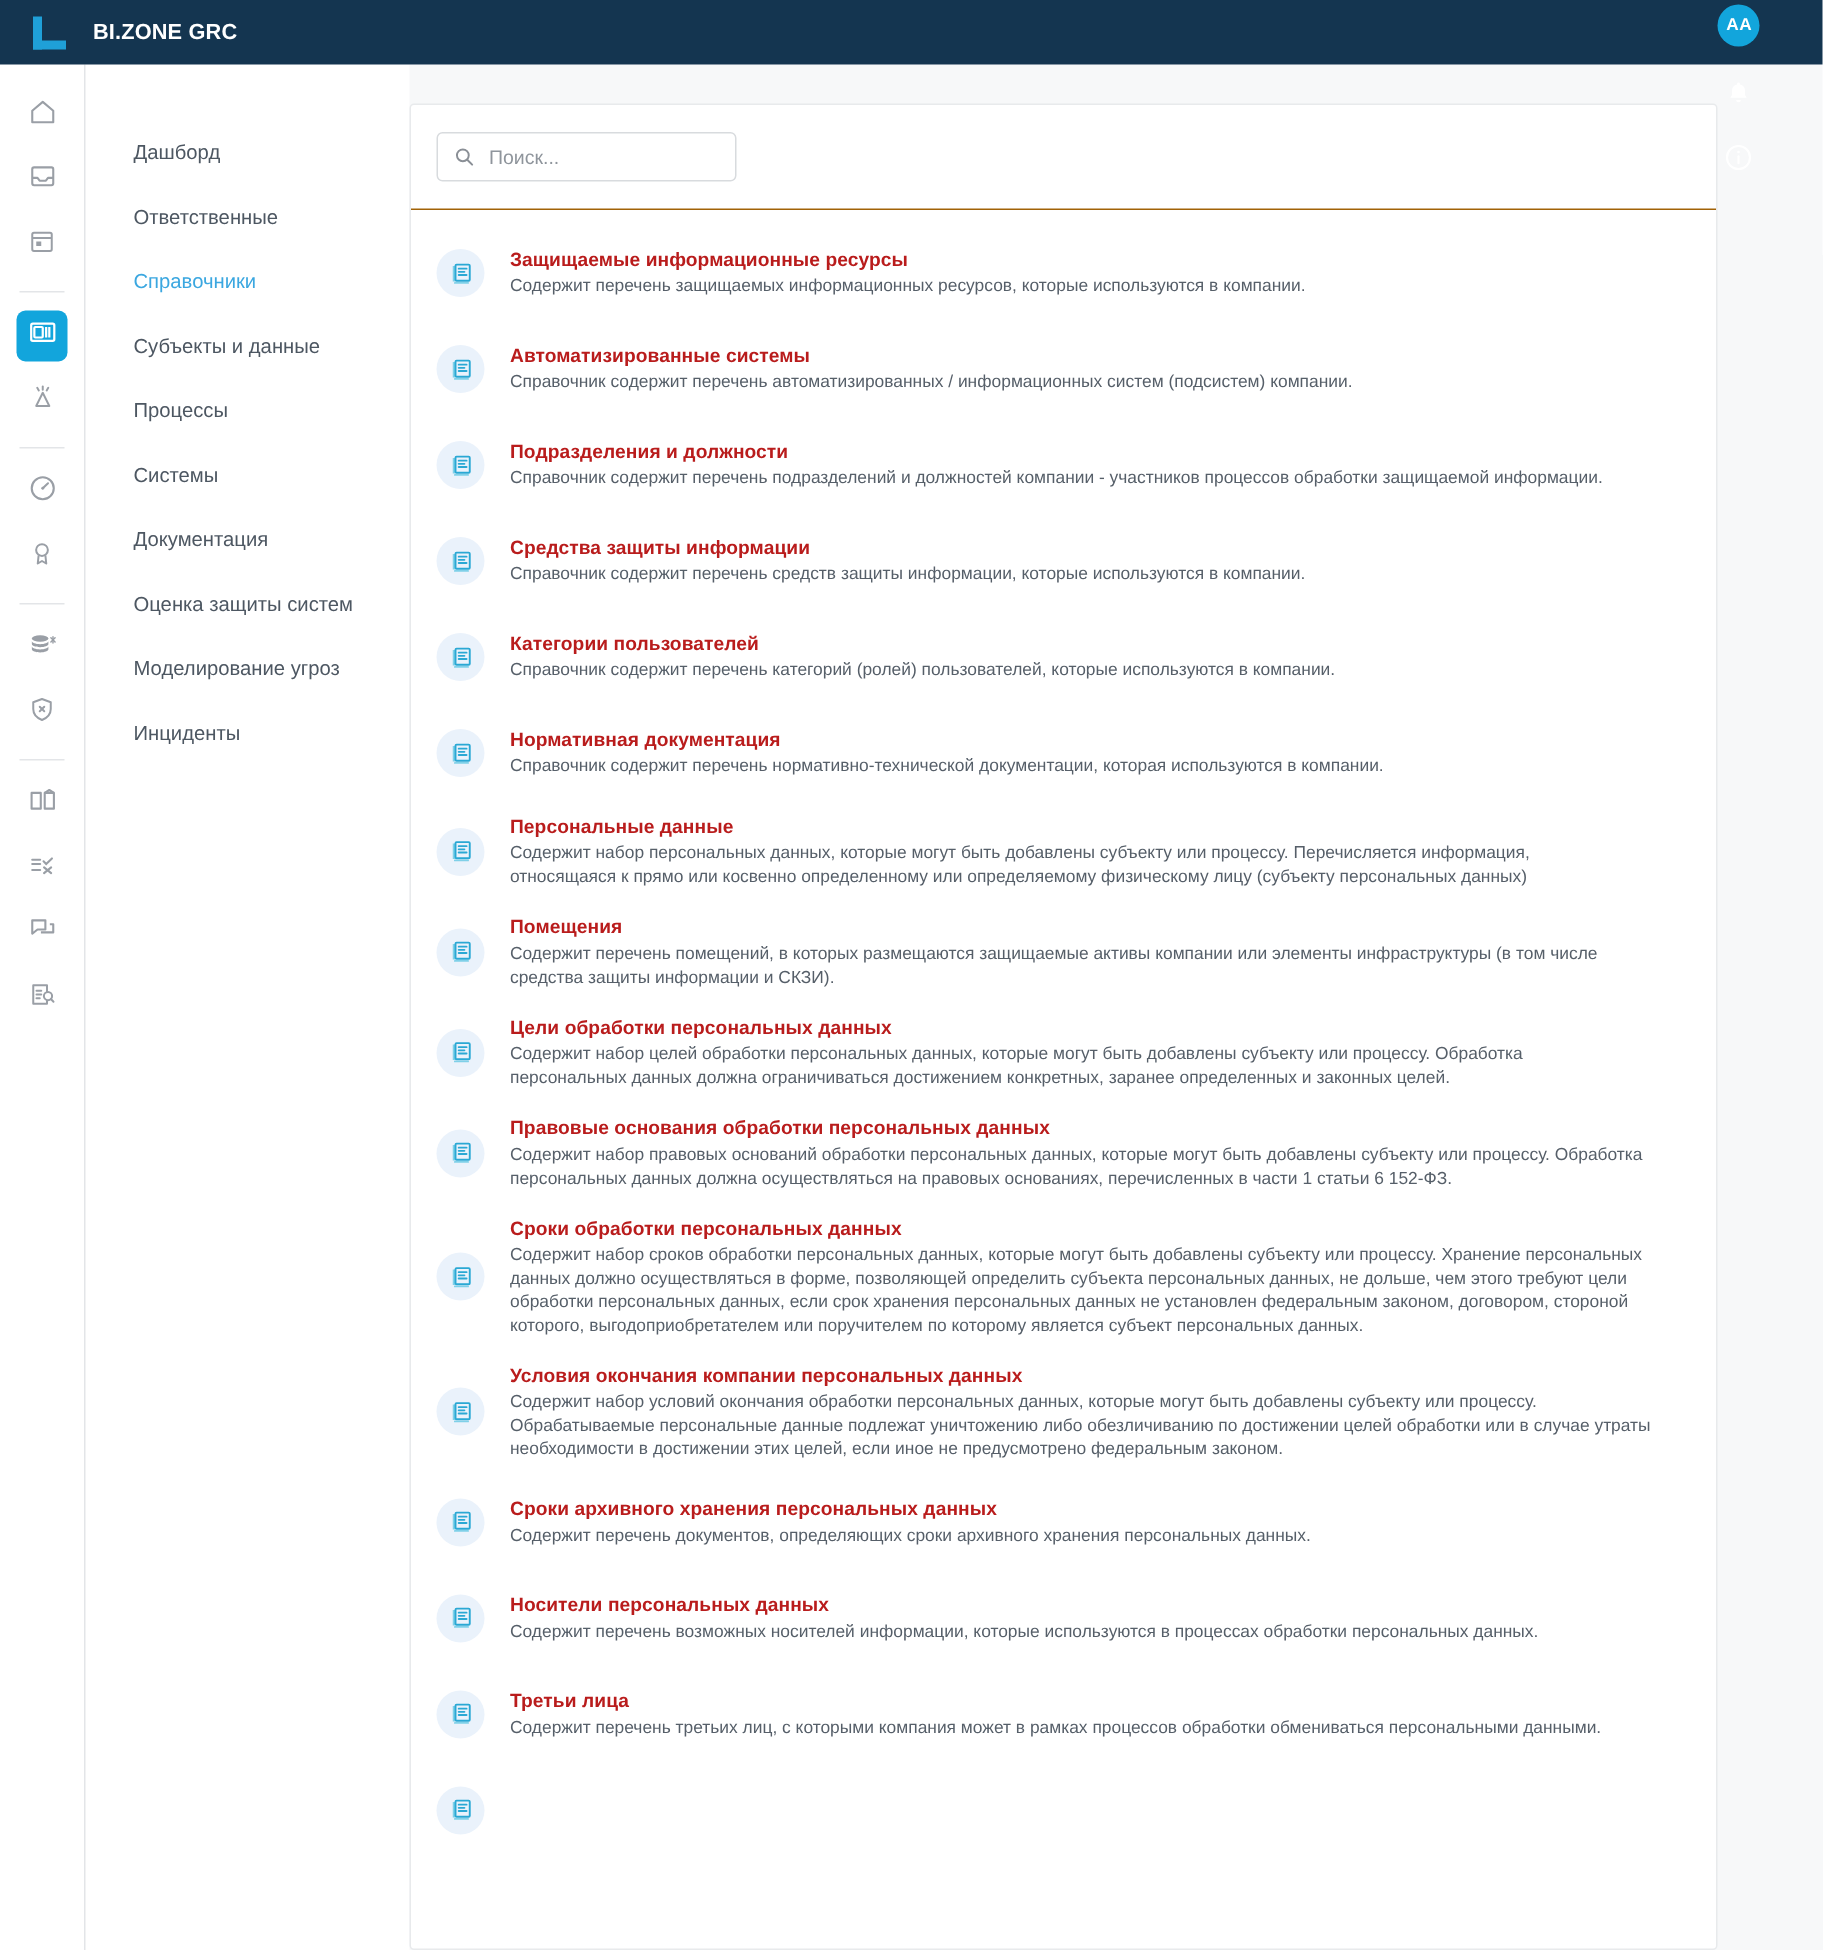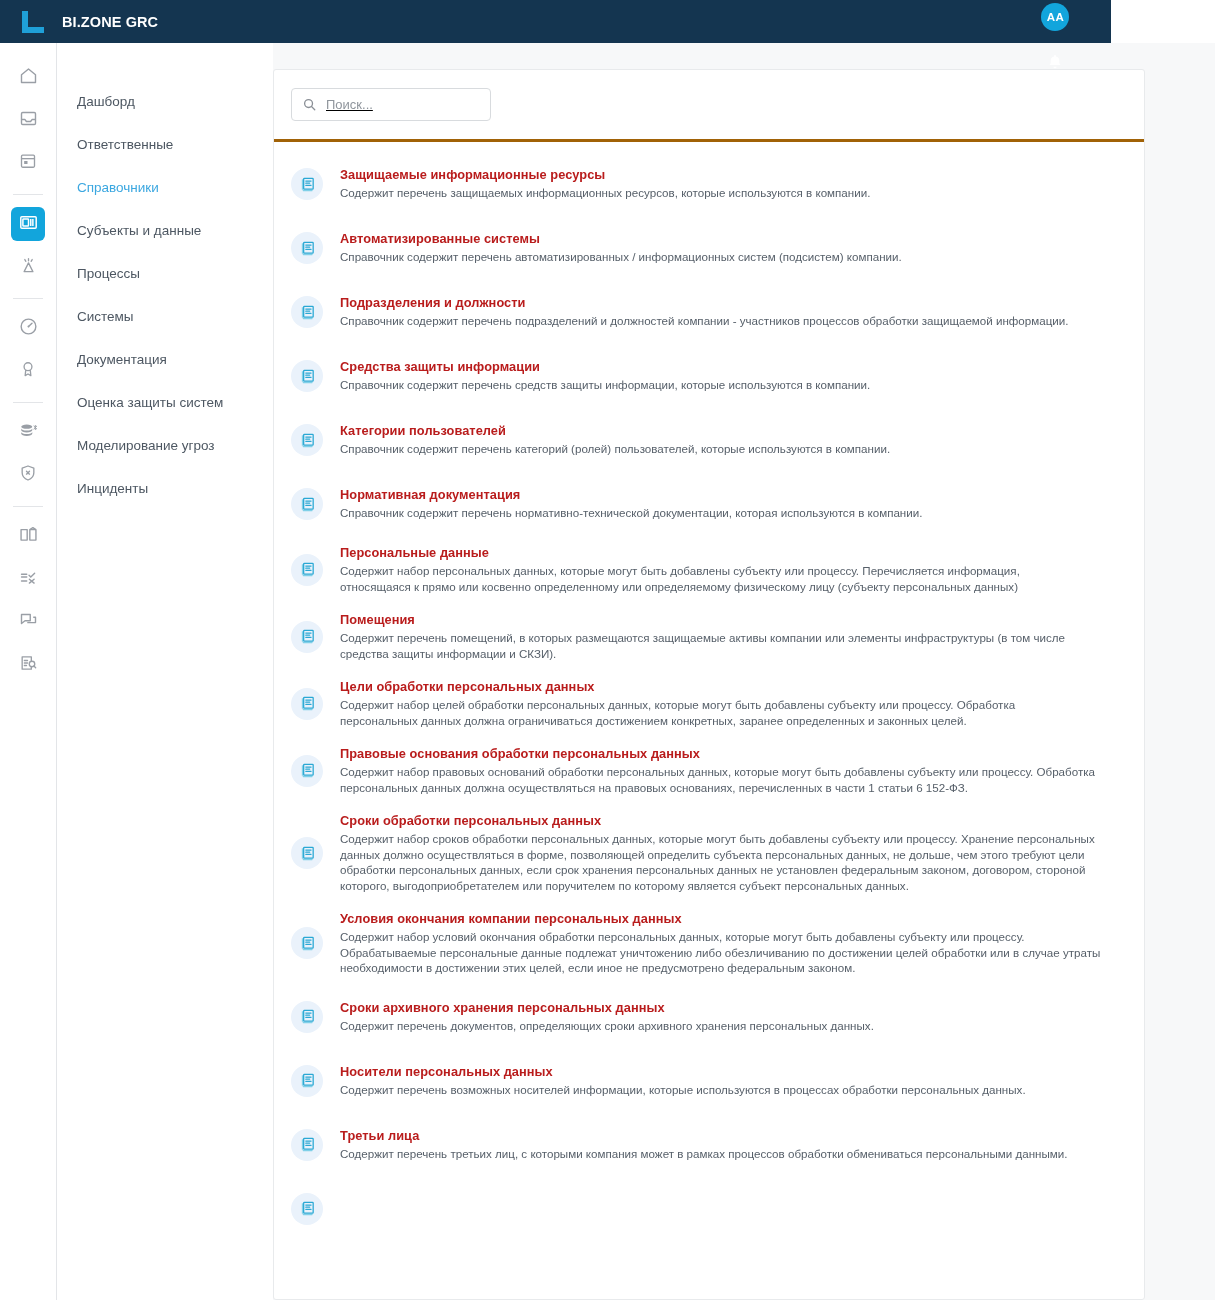--- a/index.html
+++ b/index.html
@@ -9,21 +9,21 @@
     height: 1300px;
     overflow: hidden;
     background: #ffffff;
     font-family: "Liberation Sans", "DejaVu Sans", sans-serif;
   }
 
   
   .topbar {
     position: absolute;
     top: 0; left: 0;
-    width: 1111px;
+    width: 1215px;
     height: 43px;
     background: #143550;
     display: flex;
     align-items: center;
     z-index: 30;
   }
   .brand-logo {
     width: 28px; height: 26px;
     margin-left: 20px;
     position: relative;
@@ -105,21 +105,21 @@
   .rail-sep {
     width: 30px;
     height: 1px;
     background: #e3e5e8;
     margin: 5px 0 12px 0;
   }
 
   
   .navbar {
     position: absolute;
-    top: 43px; left: 50px;
+    top: 43px; left: 62px;
     width: 215px;
     height: 1257px;
     background: #ffffff;
     padding-top: 37px;
   }
   .nav-item {
     display: block;
     font-size: 13.5px;
     color: #4d5762;
     padding: 0 0 0 27px;
@@ -139,23 +139,22 @@
     padding: 26px 70px 0 0;
   }
   .card {
     background: #ffffff;
     border: 1px solid #e8eaec;
     border-radius: 3px;
     width: 872px;
     min-height: 1231px;
   }
   .card-head {
-    border-bottom: 3px solid #a16207;
+    border-bottom: 1px solid #a16207;
     padding: 18px 0 18px 17px;
-    text-decoration: underline;
   }
   .search-box {
     width: 200px;
     height: 33px;
     border: 1px solid #d8dbde;
     border-radius: 4px;
     display: flex;
     align-items: center;
     padding: 0 10px;
     gap: 9px;

